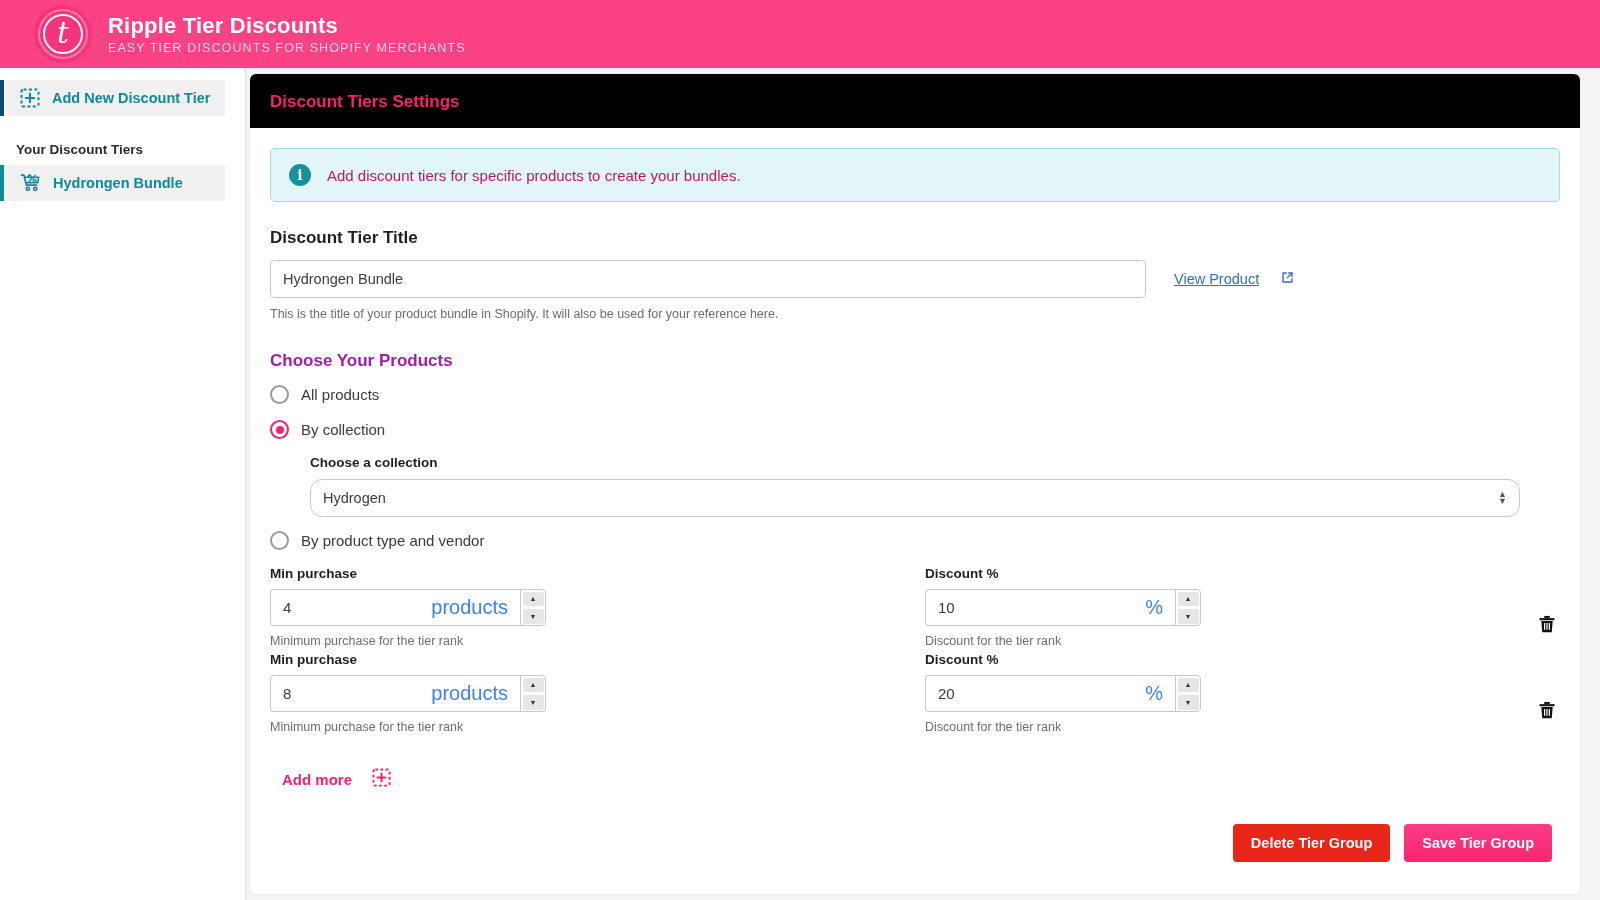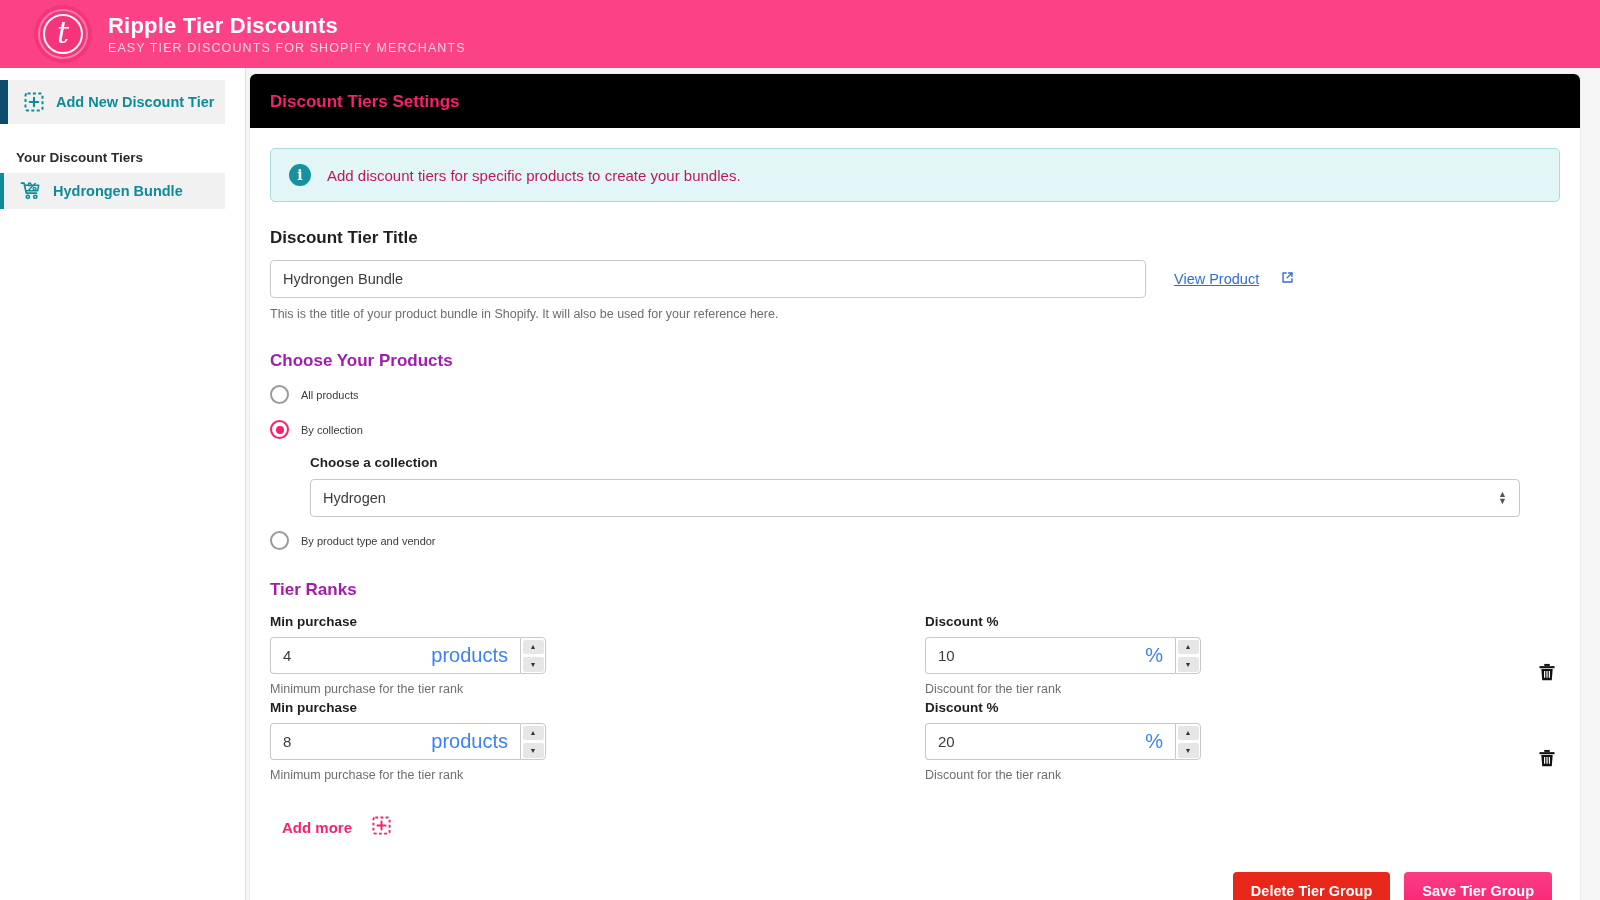--- a/index.html
+++ b/index.html
@@ -75,25 +75,25 @@
   .sidebar {
     width: 246px; height: 832px;
     background: #ffffff;
     border-right: 1px solid #dfdfdf;
     padding-top: 12px;
     flex: 0 0 auto;
   }
   .side-btn {
     display: flex; align-items: center;
     gap: 12px;
-    height: 44px;
+    height: 36px;
     margin: 0 20px 0 0;
     padding-left: 16px;
     background: #f1f1f1;
-    border-left: 8px solid #0c4a6e;
+    border-left: 4px solid #0c4a6e;
     color: #0d8b99;
     font-size: 14.5px;
     font-weight: bold;
     cursor: pointer;
   }
   .side-section-label {
     margin: 26px 0 8px 16px;
     font-size: 13.5px;
     font-weight: bold;
     color: #2b2b2b;
@@ -209,31 +209,31 @@
     flex: 0 0 auto;
     position: relative;
   }
   .radio.checked { border-color: #fb1f6e; border-width: 2px; }
   .radio.checked::after {
     content: "";
     position: absolute; left: 3.5px; top: 3.5px;
     width: 8px; height: 8px; border-radius: 50%;
     background: #fb1f6e;
   }
-  .radio-label { font-size: 11px; color: #3a3a3a; }
+  .radio-label { font-size: 15px; color: #3a3a3a; }
 
   .collection-block { margin: 4px 0 14px 40px; }
   .sub-label {
     font-size: 13.5px; font-weight: bold; color: #1f1f1f;
     margin-bottom: 9px;
   }
   .select-box {
     width: 1210px; height: 38px;
     border: 1px solid #c8c8c8;
-    border-radius: 4px;
+    border-radius: 12px;
     background: #ffffff;
     display: flex; align-items: center;
     justify-content: space-between;
     padding: 0 12px;
     font-size: 14.5px; color: #3c3c3c;
     cursor: pointer;
   }
   .select-arrows {
     display: flex; flex-direction: column;
     gap: 2px; color: #555; line-height: .6;
@@ -427,21 +427,20 @@
             </span>
           </div>
         </div>
 
         <div class="radio-row">
           <span class="radio"></span>
           <span class="radio-label">By product type and vendor</span>
         </div>
 
         
-        <div class="section-heading">Tier Ranks</div>
 
         
         <div class="tier-row">
           <div class="tier-col">
             <div class="tier-label">Min purchase</div>
             <div class="stepper-wrap">
               <div class="num-field">
                 <span class="num-val">4</span>
                 <span class="num-suffix">products</span>
               </div>

